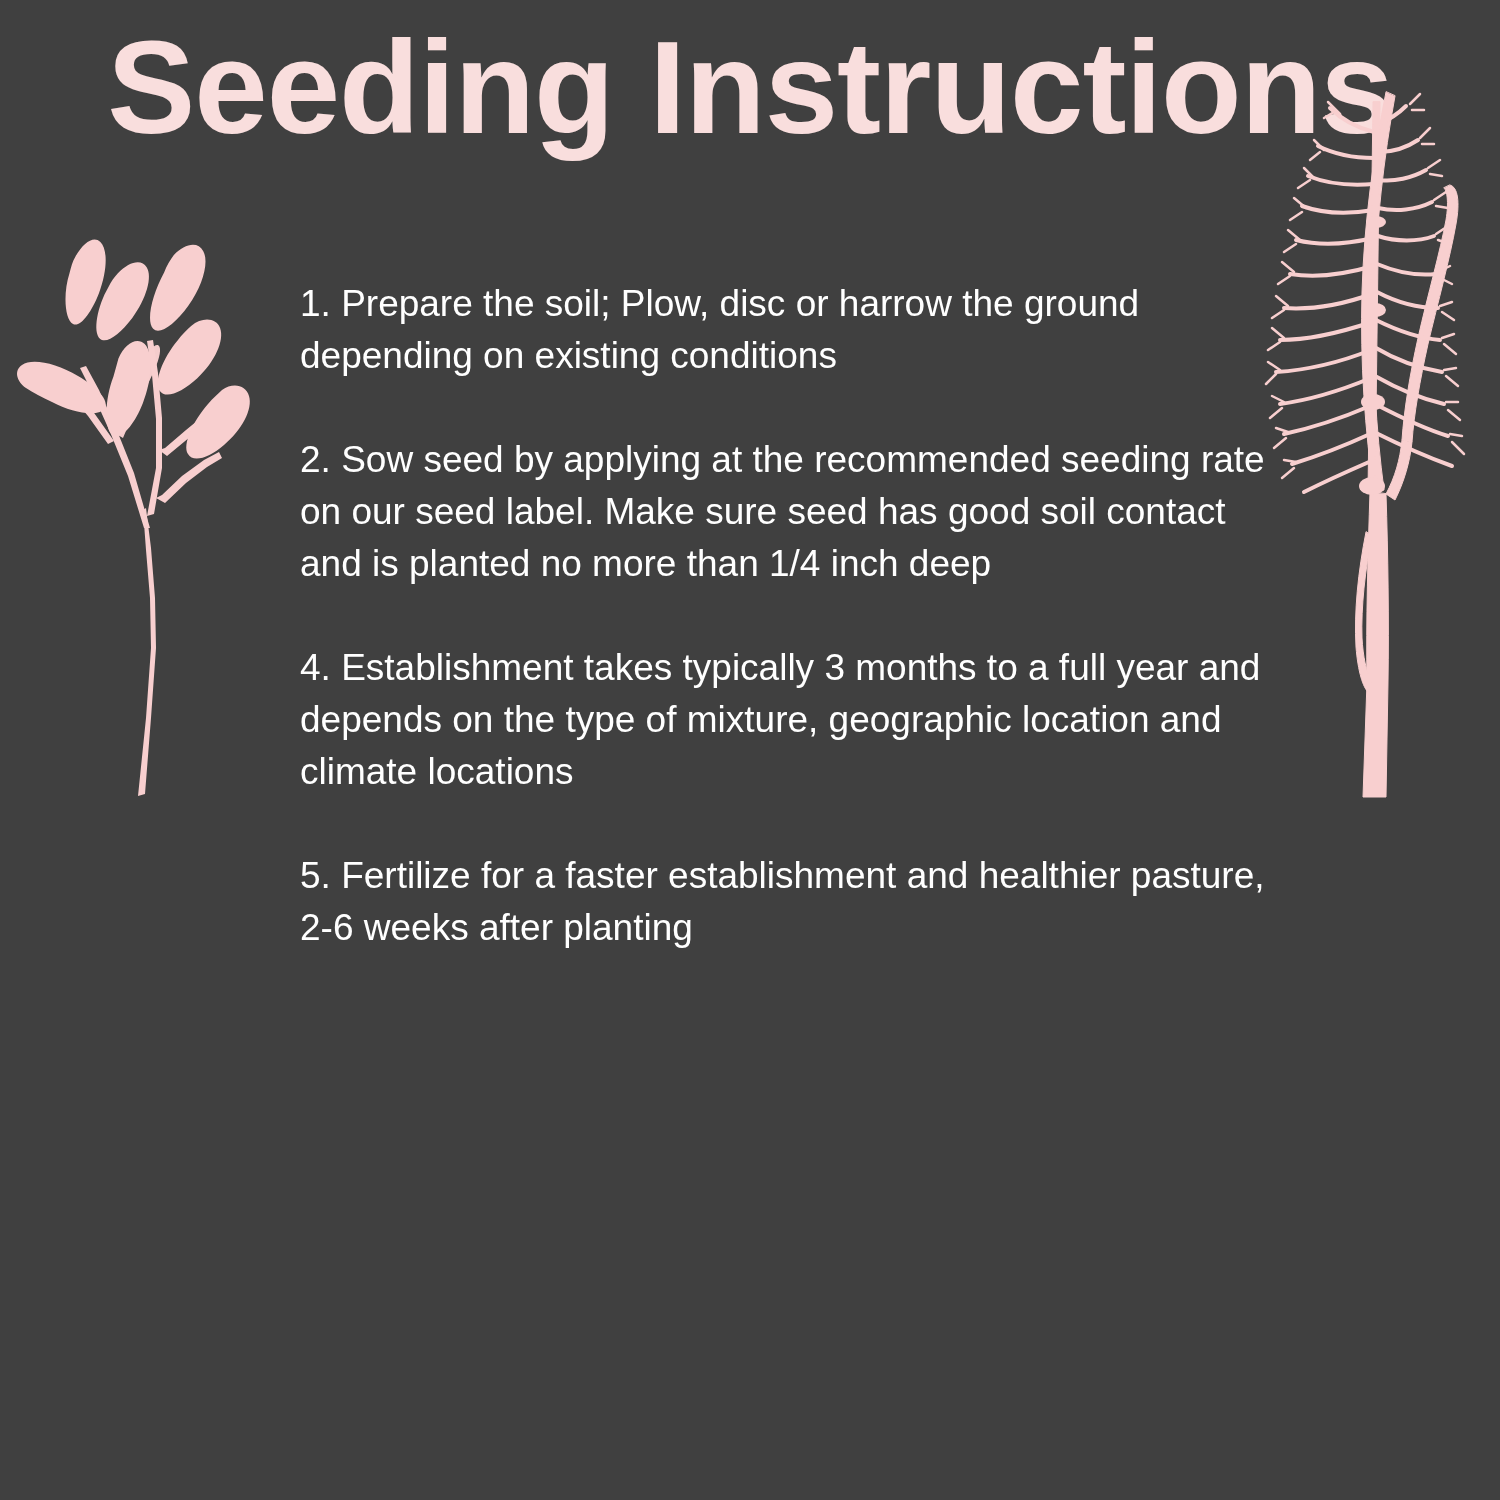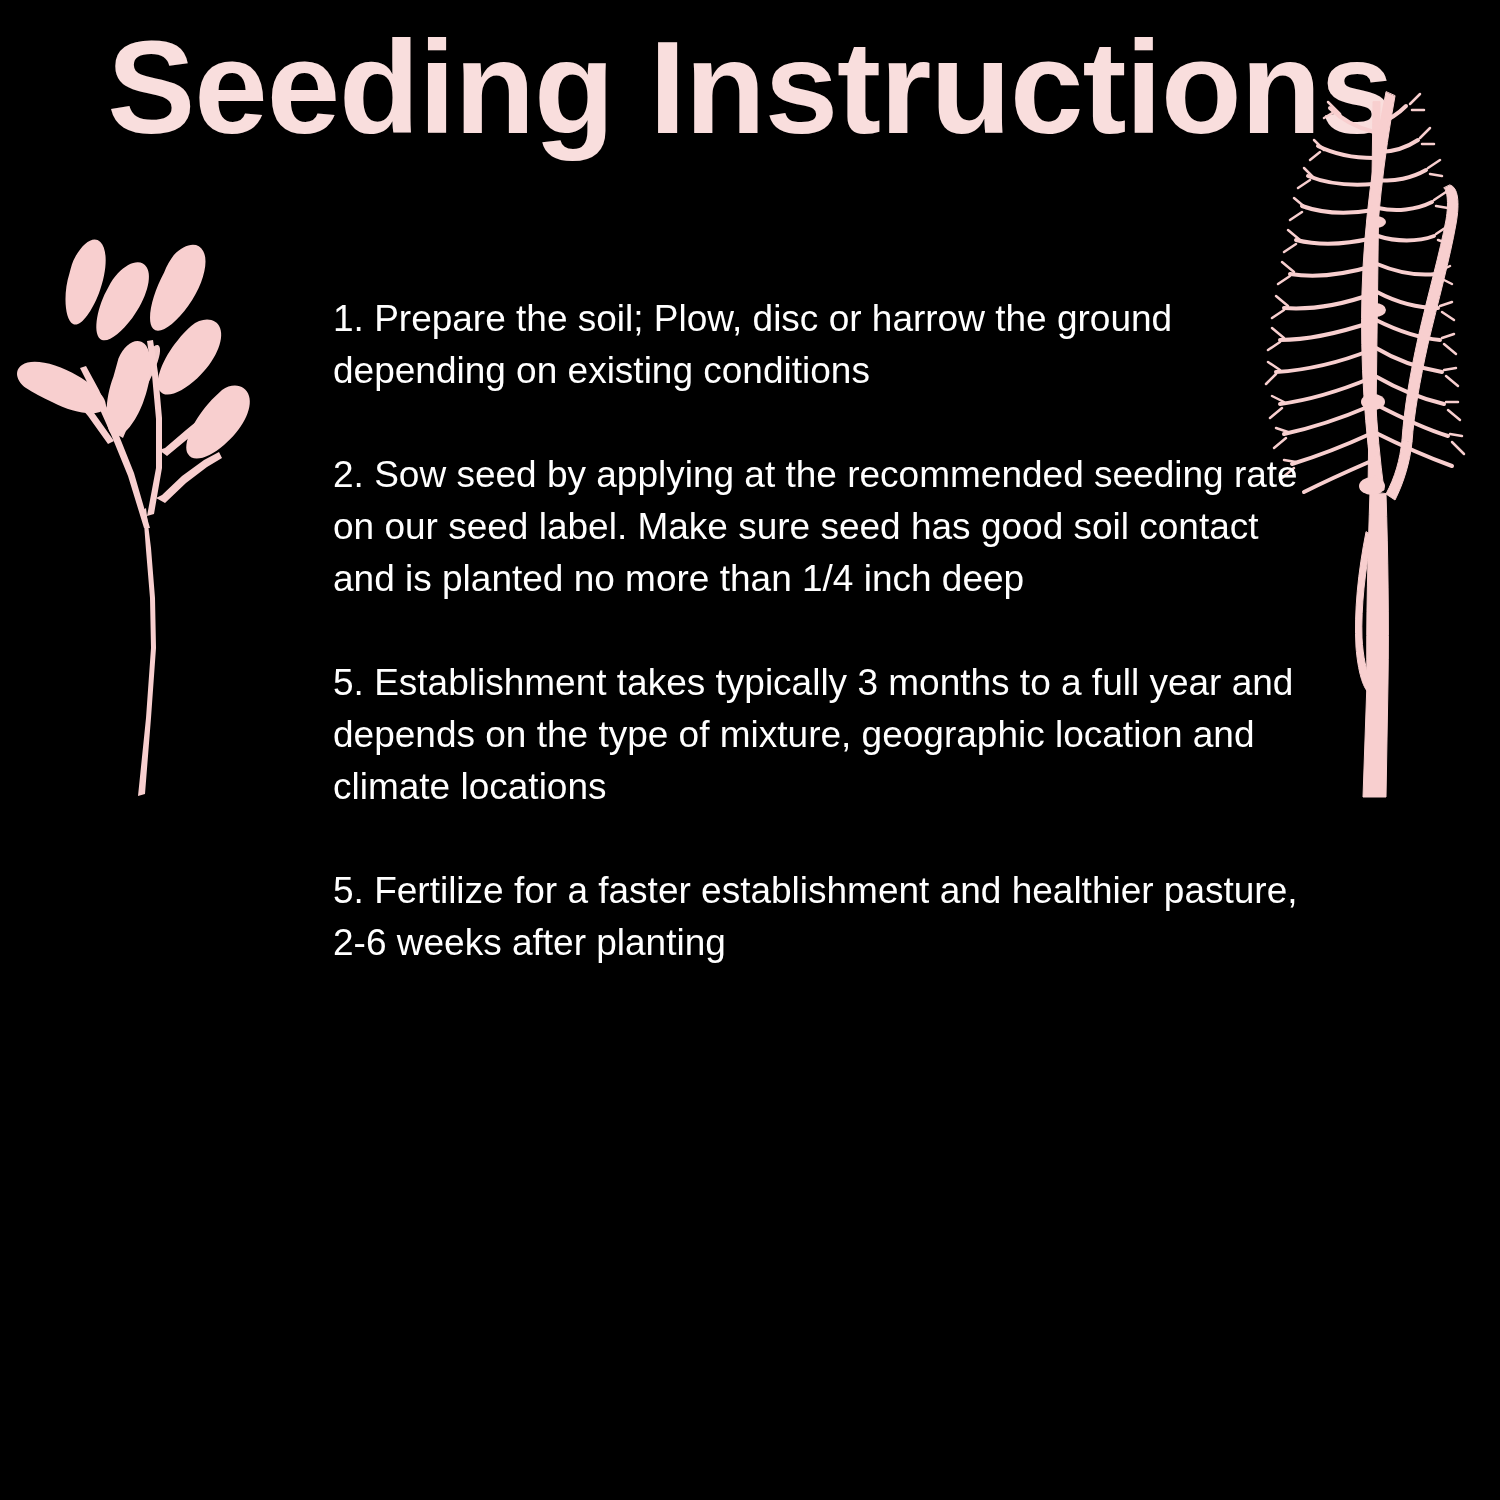--- a/index.html
+++ b/index.html
@@ -11,21 +11,21 @@
     width: 1500px;
     height: 1500px;
     overflow: hidden;
     font-family: "Liberation Sans", sans-serif;
   }
 
   #poster {
     position: relative;
     width: 1500px;
     height: 1500px;
-    background: #000000;
+    background: #404040;
     overflow: hidden;
   }
 
   
   #poster-title {
     position: absolute;
     left: 0;
     top: 22px;
     width: 1500px;
     text-align: center;
@@ -59,23 +59,22 @@
   .plant svg {
     display: block;
     width: 100%;
     height: 100%;
   }
 
   
   #instructions {
     position: absolute;
     left: 300px;
-    top: 293px;
+    top: 278px;
     width: 980px;
-    margin-left: 33px;
   }
   .instruction-item {
     color: #FFFFFF;
     font-family: "Liberation Sans", sans-serif;
     font-size: 37px;
     line-height: 52px;
     font-weight: normal;
     margin: 0 0 52px 0;
     text-align: left;
   }
@@ -226,17 +225,17 @@
           <ellipse cx="111" cy="340" rx="12" ry="8"></ellipse>
           <ellipse cx="110" cy="424" rx="13" ry="9"></ellipse>
         </g>
       </g>
     </svg>
   </div>
 
   <div id="instructions">
     <p class="instruction-item">1. Prepare the soil; Plow, disc or harrow the ground depending on existing conditions</p>
     <p class="instruction-item">2. Sow seed by applying at the recommended seeding rate on our seed label. Make sure seed has good soil contact and is planted no more than 1/4 inch deep</p>
-    <p class="instruction-item">5. Establishment takes typically 3 months to a full year and depends on the type of mixture, geographic location and climate locations</p>
+    <p class="instruction-item">4. Establishment takes typically 3 months to a full year and depends on the type of mixture, geographic location and climate locations</p>
     <p class="instruction-item">5. Fertilize for a faster establishment and healthier pasture, 2-6 weeks after planting</p>
   </div>
 
 </div>
 
 </body></html>

